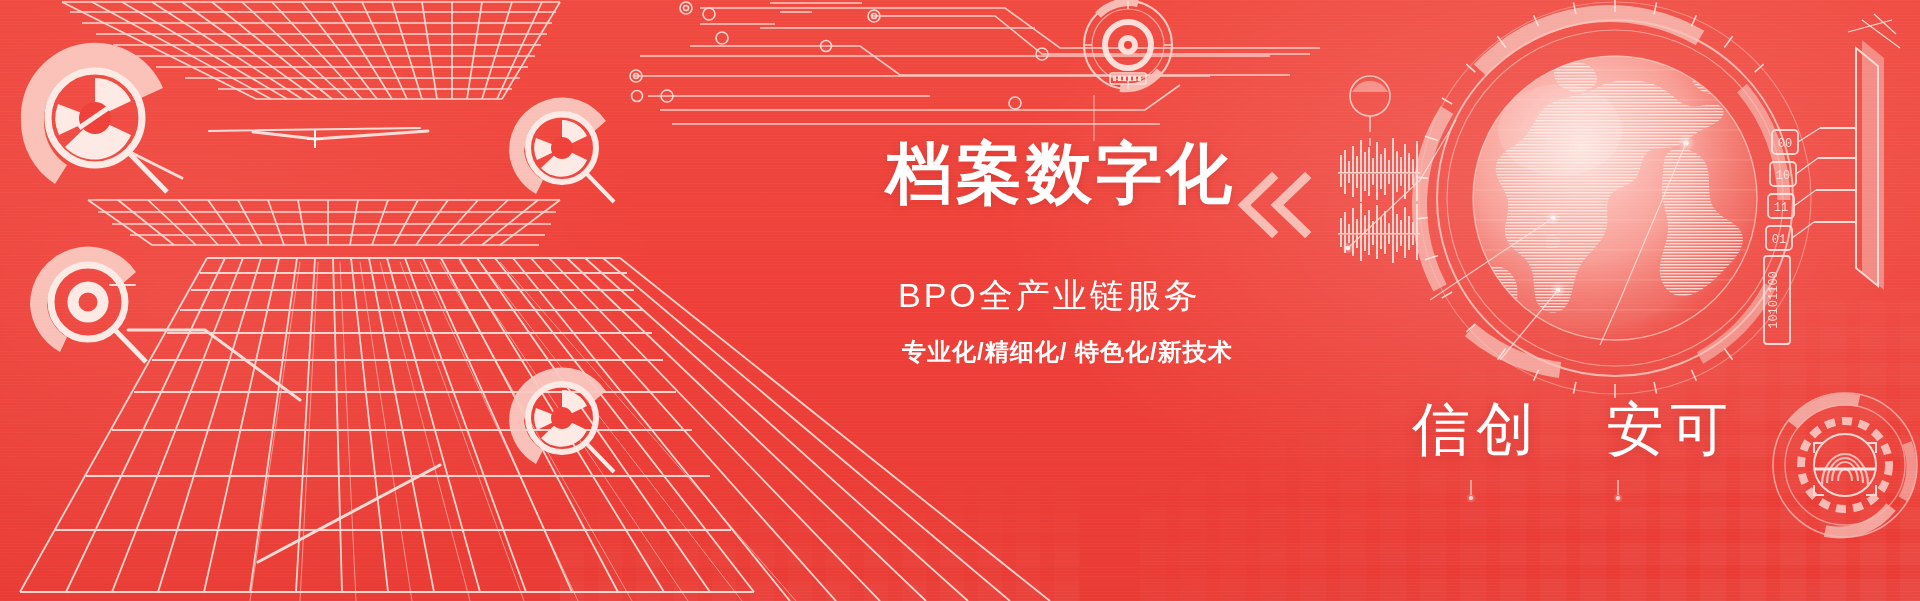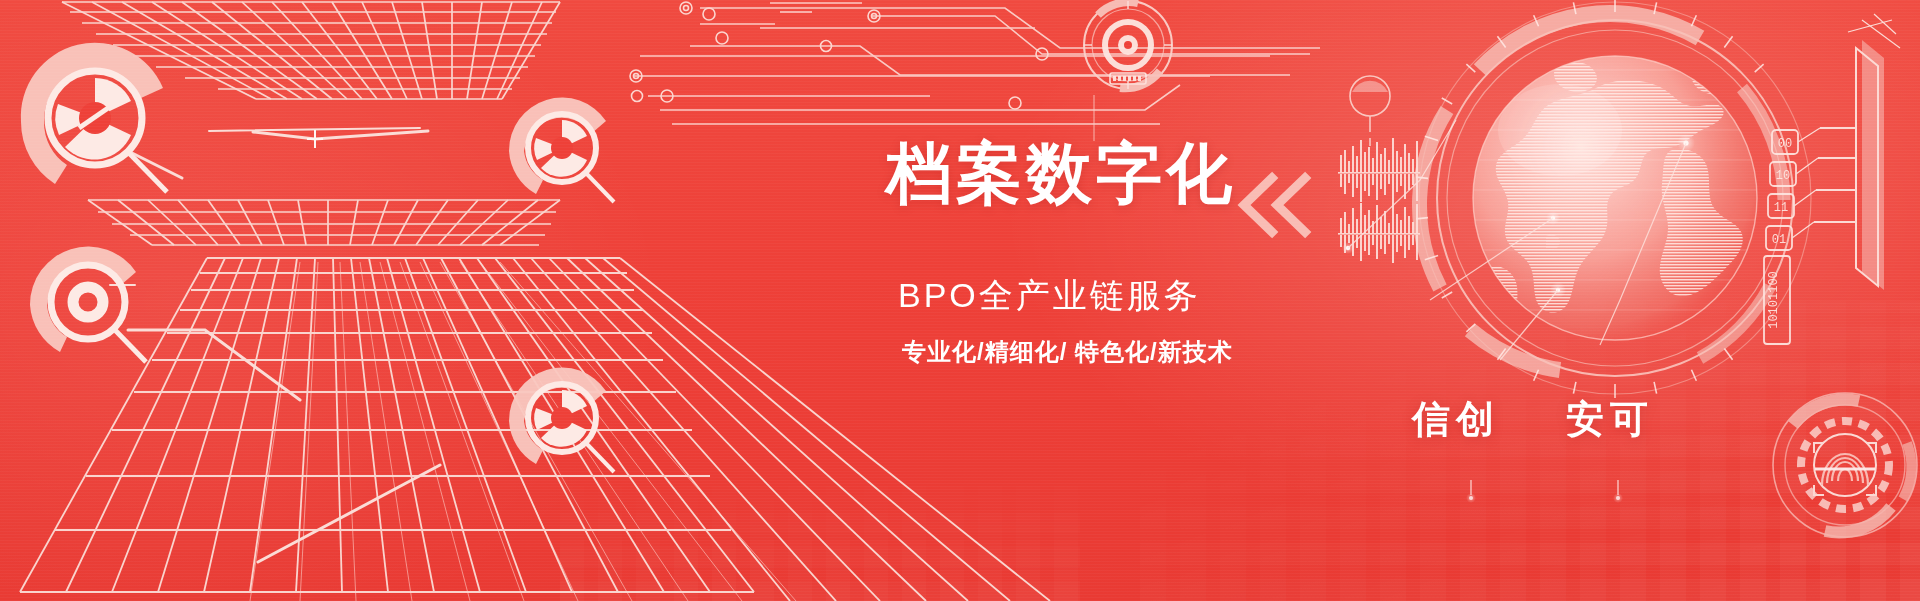--- a/index.html
+++ b/index.html
@@ -54,21 +54,21 @@
     letter-spacing:3px;
   }
   .tagline{
     position:absolute;left:886px;top:340px;
     font-size:24px;line-height:1;font-weight:700;color:#ffffff;
     letter-spacing:1px;
     margin-left:16px;
   }
   .slogan{
     position:absolute;left:1412px;top:400px;
-    font-size:38px;line-height:1;font-weight:700;color:#ffffff;
+    font-size:58px;line-height:1;font-weight:400;color:#ffffff;
     letter-spacing:6px;
     text-shadow:0 2px 12px rgba(150,10,0,.25);
   }
   .slogan .gap{display:inline-block;width:66px;}
 </style>
 </head>
 <body>
 
 <div id="banner">
 

